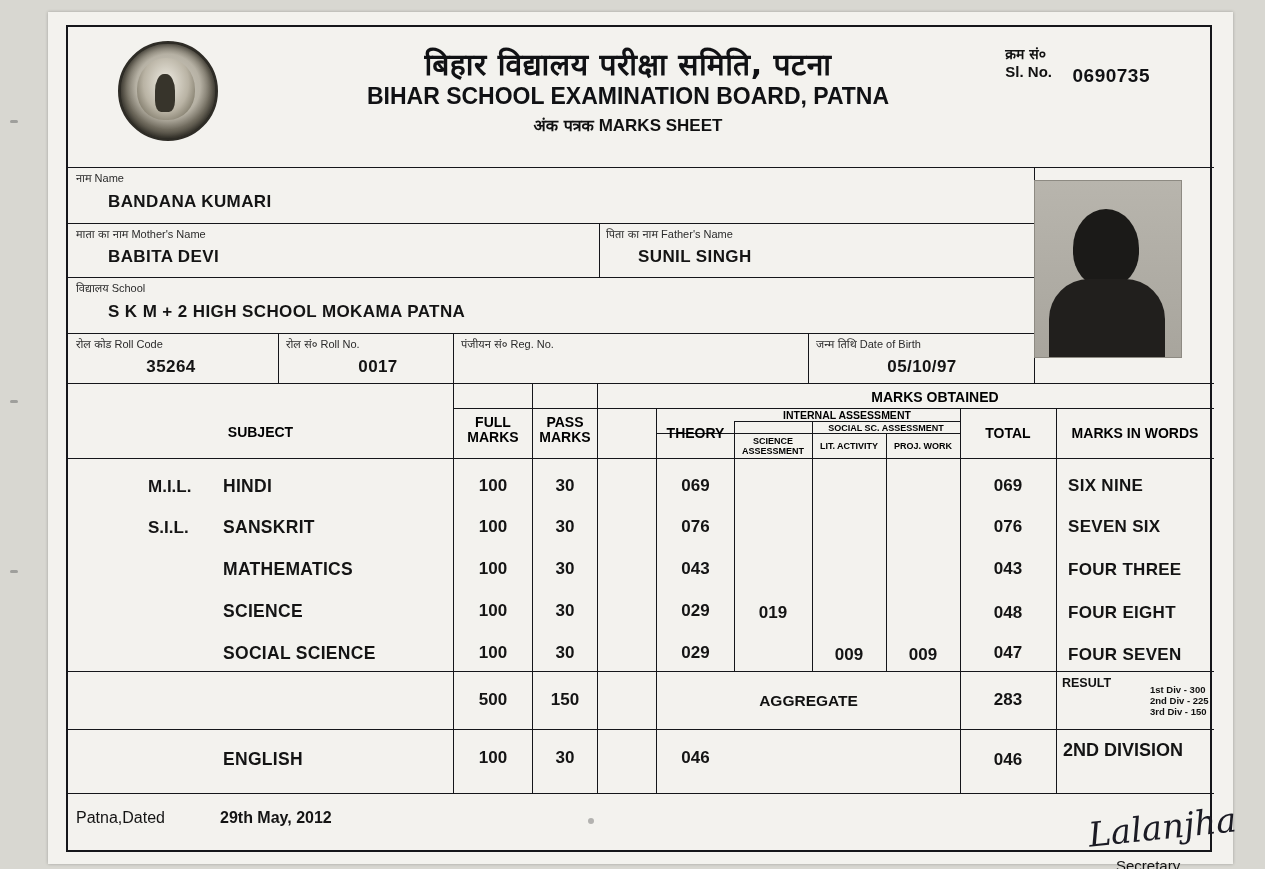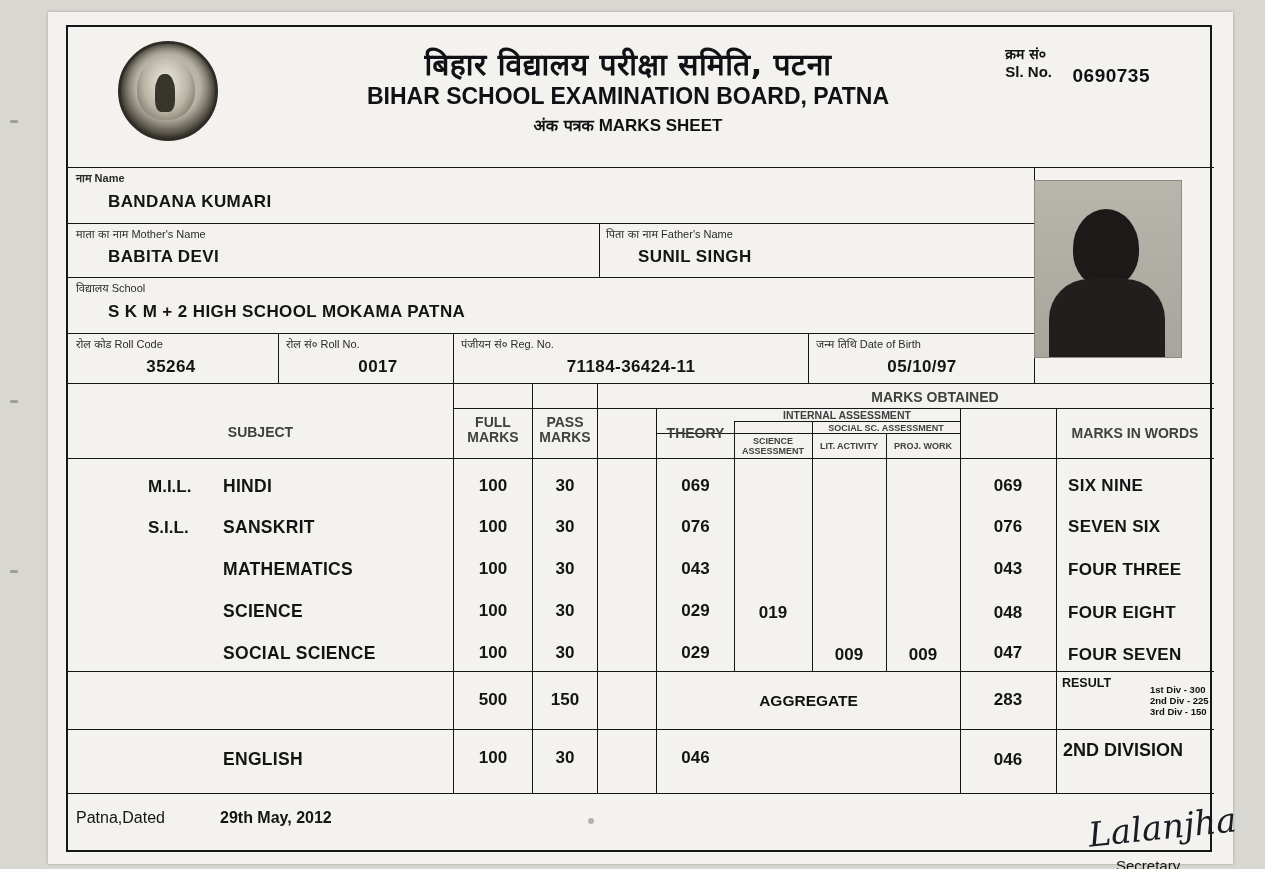--- a/index.html
+++ b/index.html
@@ -170,21 +170,21 @@
     background: #211f1d;
   }
 
   
   .cell {
     position: absolute;
     display: flex;
     align-items: center;
     justify-content: center;
     text-align: center;
-    color: #404040;
+    color: #000000;
   }
   .th {
     font-size: 14px;
     font-weight: bold;
     line-height: 15px;
   }
   .th.small { font-size: 10.5px; line-height: 11px; }
   .th.tiny { font-size: 9px; line-height: 10px; }
   .subj-pre {
     position: absolute;
@@ -315,21 +315,21 @@
     <div class="line hline" style="left:20px; top:211px; width:966px;"></div>
     <div class="line hline" style="left:20px; top:265px; width:966px;"></div>
     <div class="line hline" style="left:20px; top:321px; width:966px;"></div>
     <div class="line hline" style="left:20px; top:371px; width:1146px;"></div>
     <div class="line vline" style="left:986px; top:155px; height:216px;"></div>
     <div class="line vline" style="left:551px; top:211px; height:54px;"></div>
     <div class="line vline" style="left:230px; top:321px; height:50px;"></div>
     <div class="line vline" style="left:405px; top:321px; height:50px;"></div>
     <div class="line vline" style="left:760px; top:321px; height:50px;"></div>
 
-    <div class="fld-label" style="left:28px; top:158px;font-weight:bold;">
+    <div class="fld-label" style="left:28px; top:158px;">
       <span class="hi">नाम</span>
       <span>Name</span>
     </div>
     <div class="fld-value" style="left:60px; top:180px;">BANDANA KUMARI</div>
 
     <div class="fld-label" style="left:28px; top:214px;">
       <span class="hi">माता का नाम</span>
       <span>Mother's Name</span>
     </div>
     <div class="fld-value" style="left:60px; top:235px;">BABITA DEVI</div>
@@ -355,21 +355,20 @@
     <div class="fld-label" style="left:238px; top:324px;">
       <span class="hi">रोल सं०</span>
       <span>Roll No.</span>
     </div>
     <div class="fld-value center" style="left:250px; top:345px; width:160px;">0017</div>
 
     <div class="fld-label" style="left:413px; top:324px;">
       <span class="hi">पंजीयन सं०</span>
       <span>Reg. No.</span>
     </div>
-    <div class="fld-value center" style="left:413px; top:345px; width:340px;">71184-36424-11</div>
 
     <div class="fld-label" style="left:768px; top:324px;">
       <span class="hi">जन्म तिथि</span>
       <span>Date of Birth</span>
     </div>
     <div class="fld-value center" style="left:768px; top:345px; width:212px;">05/10/97</div>
 
     <div class="photo">
       <div class="head"></div>
       <div class="body"></div>
@@ -402,20 +401,21 @@
       <span>PASS</span>
       <span>MARKS</span>
     </div>
     <div class="cell th" style="left:609px; top:374px; width:556px; height:22px;">MARKS OBTAINED</div>
     <div class="cell th" style="left:609px; top:397px; width:77px; height:48px;">THEORY</div>
     <div class="cell th small" style="left:687px; top:397px; width:224px; height:13px;">INTERNAL ASSESSMENT</div>
     <div class="cell th tiny" style="left:687px; top:422px; width:76px; height:24px;">SCIENCE<br>ASSESSMENT</div>
     <div class="cell th tiny" style="left:765px; top:410px; width:146px; height:11px;">SOCIAL SC. ASSESSMENT</div>
     <div class="cell th tiny" style="left:765px; top:422px; width:72px; height:24px;">LIT. ACTIVITY</div>
     <div class="cell th tiny" style="left:839px; top:422px; width:72px; height:24px;">PROJ. WORK</div>
+    <div class="cell th" style="left:913px; top:397px; width:94px; height:48px;">TOTAL</div>
     <div class="cell th" style="left:1009px; top:397px; width:156px; height:48px;">MARKS  IN WORDS</div>
 
     <div class="subj-pre" style="left:100px; top:465px;">M.I.L.</div>
     <div class="subj-name" style="left:175px; top:464px;">HINDI</div>
     <div class="num" style="left:406px; top:464px; width:78px;">100</div>
     <div class="num" style="left:485px; top:464px; width:64px;">30</div>
     <div class="num" style="left:609px; top:464px; width:77px;">069</div>
     <div class="num" style="left:687px; top:464px; width:76px;"></div>
     <div class="num" style="left:765px; top:464px; width:72px;"></div>
     <div class="num" style="left:839px; top:464px; width:72px;"></div>

